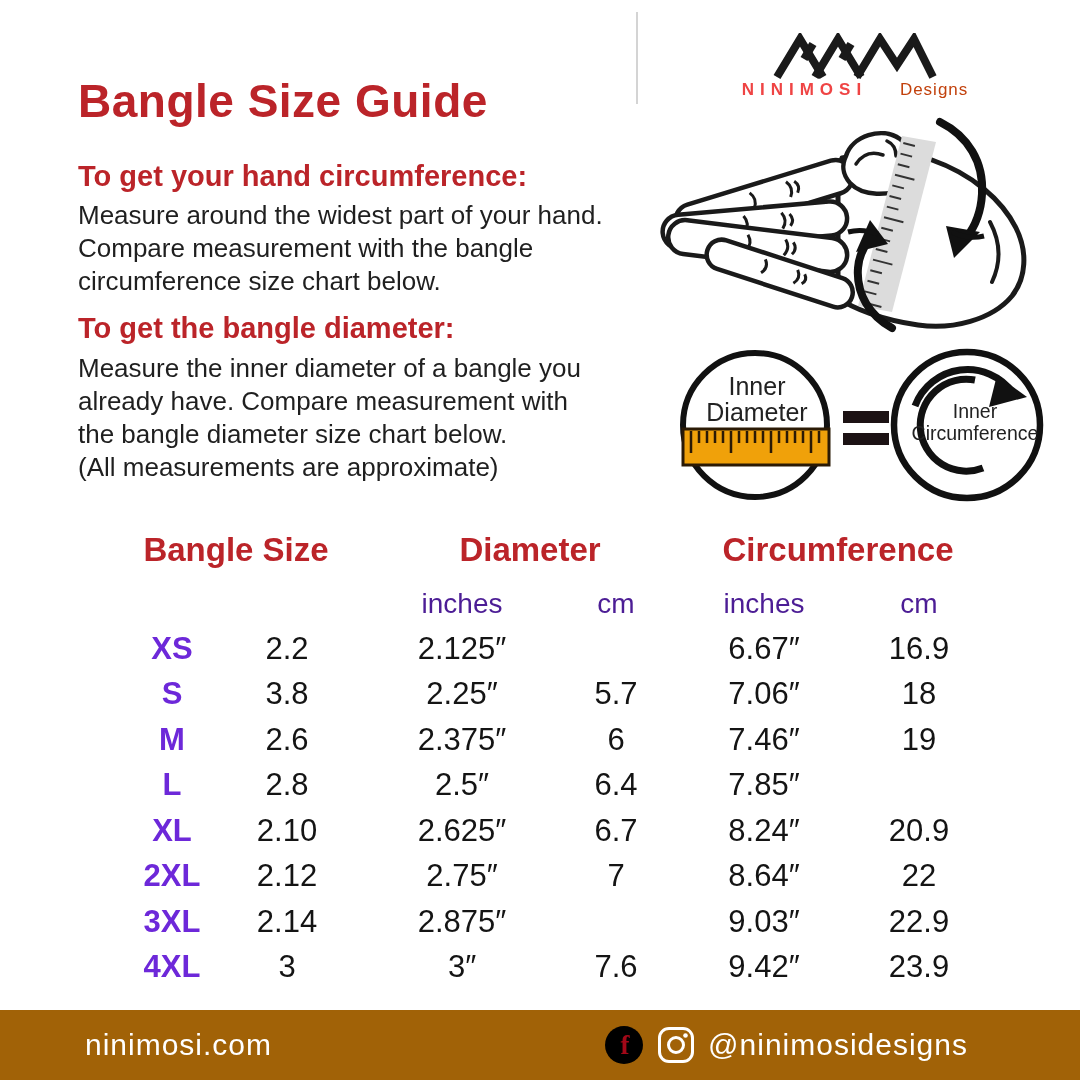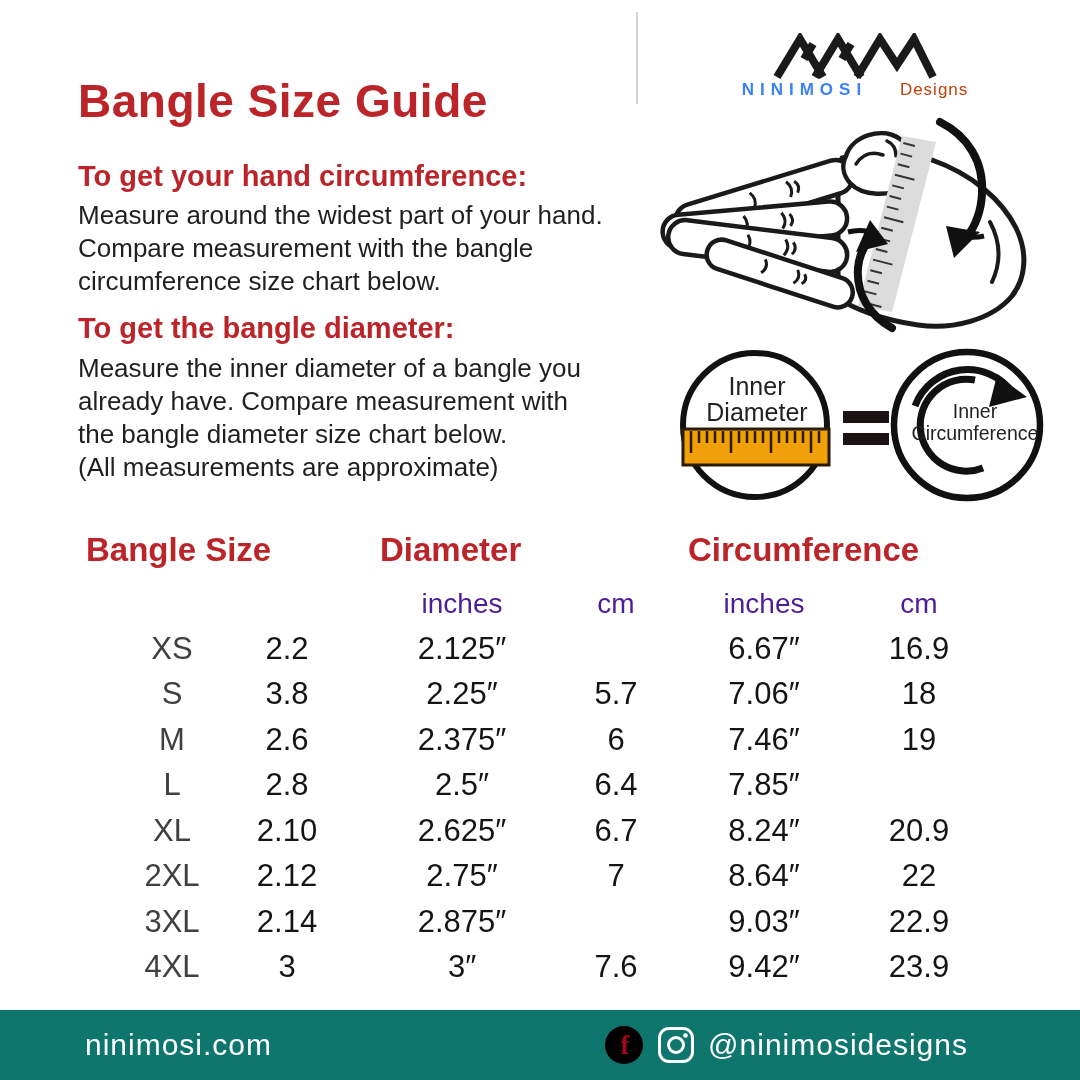--- a/index.html
+++ b/index.html
@@ -29,53 +29,53 @@
     position:absolute;left:78px;top:452px;
     font-size:26px;color:#1f1f1f;
   }
   
   .logo-divider{position:absolute;left:636px;top:12px;width:2px;height:92px;background:#d4d4d4;}
   .logo-mark{position:absolute;left:773px;top:33px;}
   .brand-line{
     position:absolute;left:735px;top:80px;width:240px;text-align:center;
     font-size:17px;letter-spacing:0;white-space:nowrap;
   }
-  .brand-name{font-weight:700;letter-spacing:6px;color:#3b82f6;}
+  .brand-name{font-weight:700;letter-spacing:6px;color:#ef4444;}
   .brand-suffix{color:#c2410c;letter-spacing:1px;margin-left:28px;}
   
   .hand-art{position:absolute;left:640px;top:110px;}
   .circle-art{position:absolute;left:645px;top:337px;}
   
   .tbl-header{
-    position:absolute;top:531px;width:300px;
+    position:absolute;top:531px;width:300px;text-align:center;
     font-size:33px;font-weight:700;color:#bb2429;
   }
   #hdr-size{left:86px;} #hdr-diam{left:380px;} #hdr-circ{left:688px;}
   .tbl-subheader{
     position:absolute;top:588px;width:200px;text-align:center;
     font-size:28px;color:#4c1d95;
   }
   #sub-d-in{left:362px;} #sub-d-cm{left:516px;} #sub-c-in{left:664px;} #sub-c-cm{left:819px;}
   #table-rows{position:absolute;left:0;top:626px;width:1080px;}
   .trow{position:relative;height:45.5px;}
   .tcell{
     position:absolute;top:0;width:200px;height:45.5px;
     display:flex;align-items:center;justify-content:center;
     font-size:31px;color:#141414;white-space:nowrap;
   }
-  .tcell.col0{left:72px;font-weight:400;color:#404040;}
+  .tcell.col0{left:72px;font-weight:700;color:#6d28d9;}
   .tcell.col1{left:187px;}
   .tcell.col2{left:362px;}
   .tcell.col3{left:516px;}
   .tcell.col4{left:664px;}
   .tcell.col5{left:819px;}
   
   .footer{
     position:absolute;left:0;top:1010px;width:1080px;height:70px;
-    background:#0f766e;display:flex;align-items:center;
+    background:#a16207;display:flex;align-items:center;
     box-sizing:border-box;padding:0 112px 0 85px;
   }
   .footer-site{font-size:30px;color:#ffffff;letter-spacing:1px;font-weight:400;}
   .footer-right{margin-left:auto;display:flex;align-items:center;gap:12px;}
   .footer-handle{font-size:30px;color:#ffffff;letter-spacing:1px;text-align:center;}
   .soc{display:block;}
 </style>
 </head>
 <body>
 

